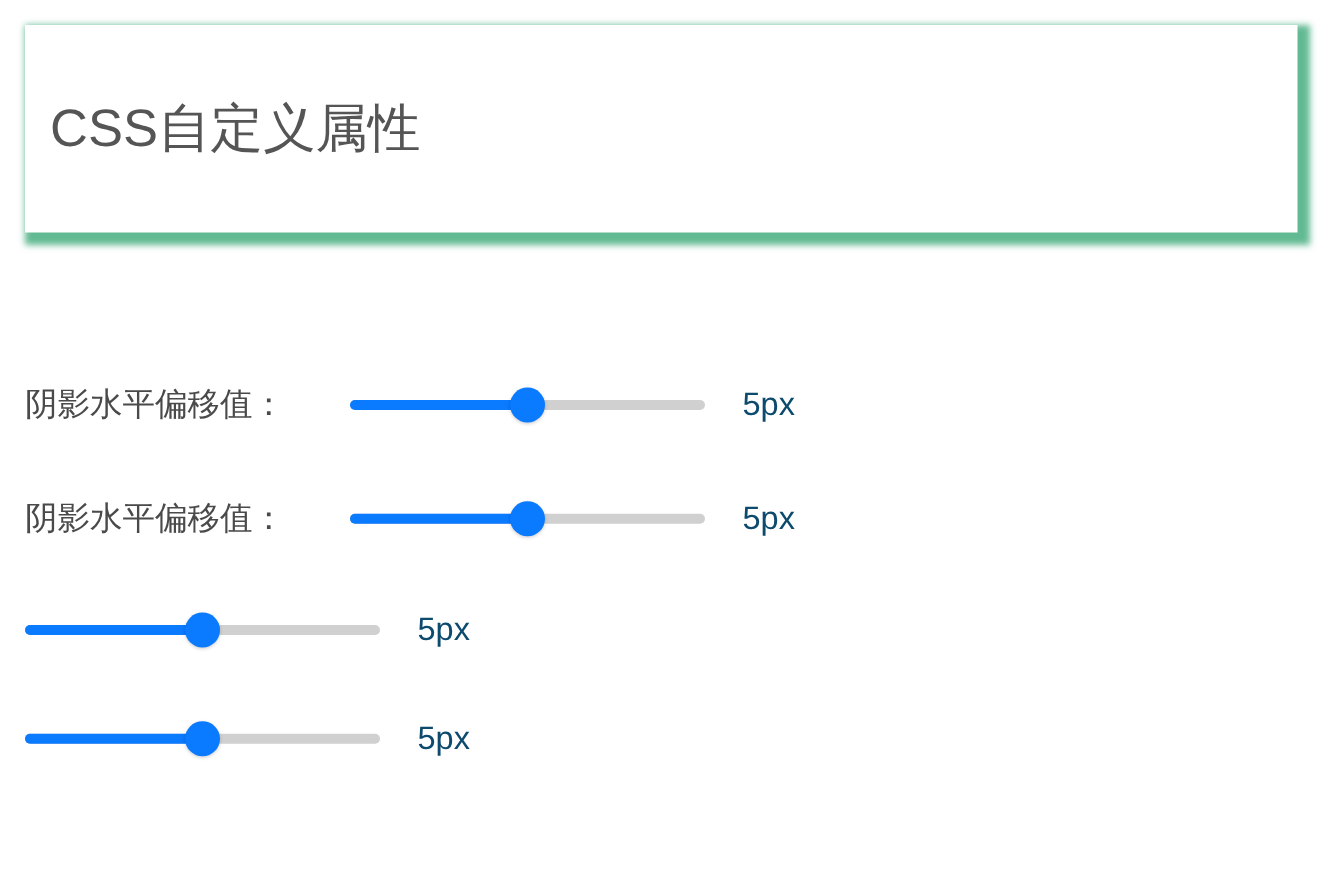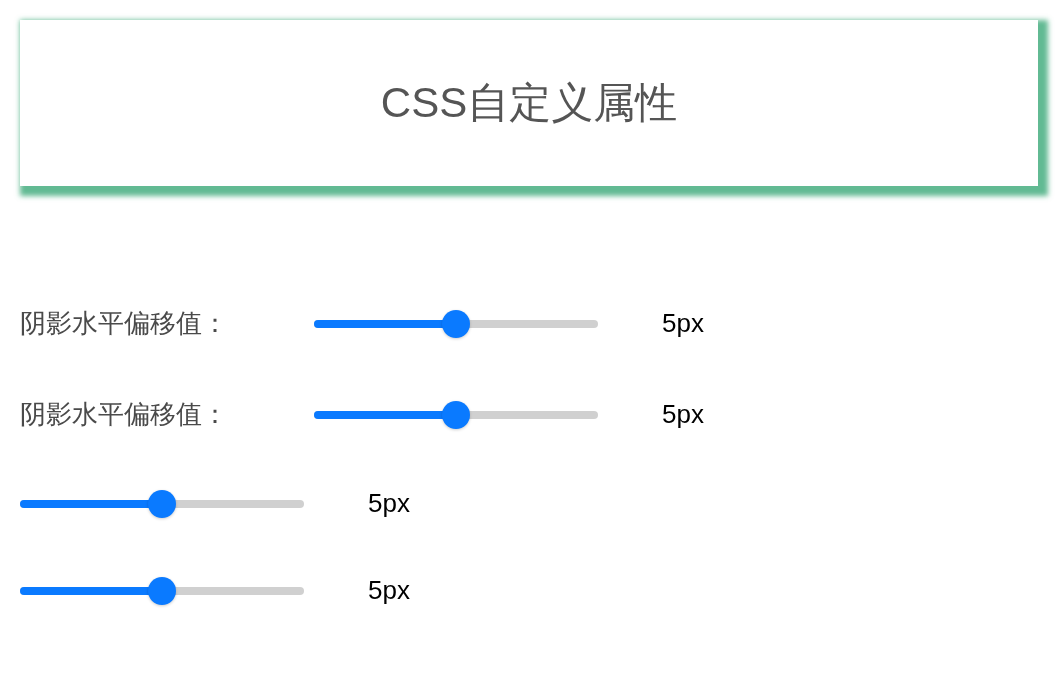--- a/index.html
+++ b/index.html
@@ -12,42 +12,41 @@
       font-family: -apple-system, BlinkMacSystemFont, "Segoe UI", "PingFang SC", "Microsoft YaHei", sans-serif;
       background: #ffffff;
       width: 1058px;
       height: 696px;
       padding: 20px;
     }
     
     .header-box {
       background: #ffffff;
       padding: 55px 20px;
-      text-align: center;
       box-shadow: 5px 5px 5px 5px rgba(46, 163, 111, 0.75);
       margin-bottom: 120px;
     }
     
     .header-title {
       font-size: 42px;
       font-weight: 400;
       color: #555;
     }
     
     .controls {
       display: flex;
       flex-direction: column;
       gap: 56px;
       padding-left: 0px;
     }
     
     .control-row {
       display: flex;
       align-items: center;
-      gap: 54px;
+      gap: 20px;
     }
     
     .control-label {
       font-size: 26px;
       color: #4a4a4a;
       width: 240px;
       font-weight: 400;
     }
     
     .slider-container {
@@ -87,21 +86,21 @@
     .slider-input {
       position: absolute;
       width: 100%;
       height: 100%;
       opacity: 0;
       cursor: pointer;
     }
     
     .control-value {
       font-size: 26px;
-      color: #000000;
+      color: #0c4a6e;
       margin-left: 10px;
     }
   </style>
 </head>
 <body>
 
 <div class="header-box">
   <h1 class="header-title">CSS自定义属性</h1>
 </div>
 

